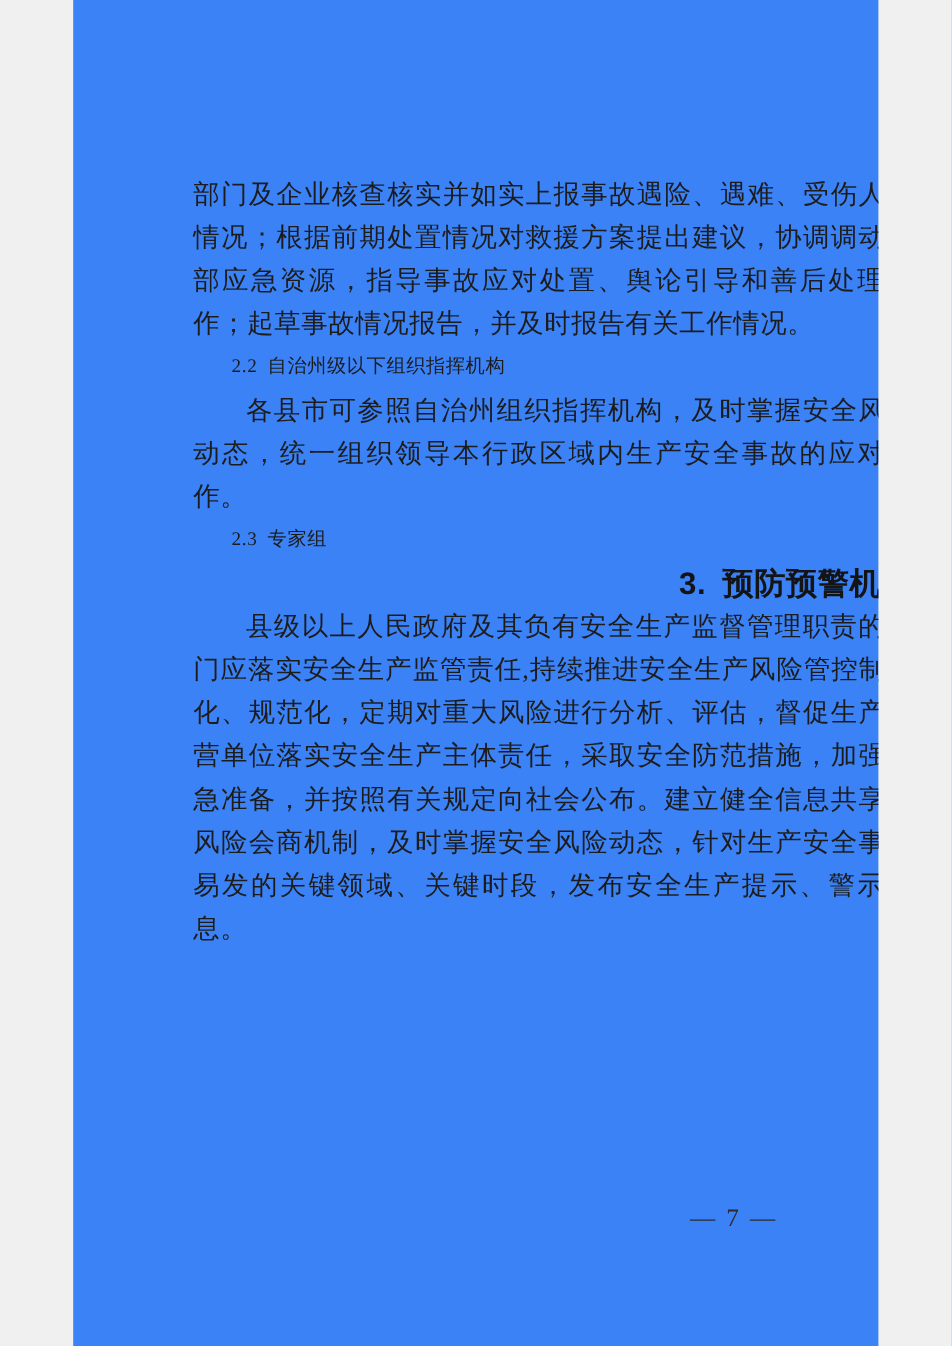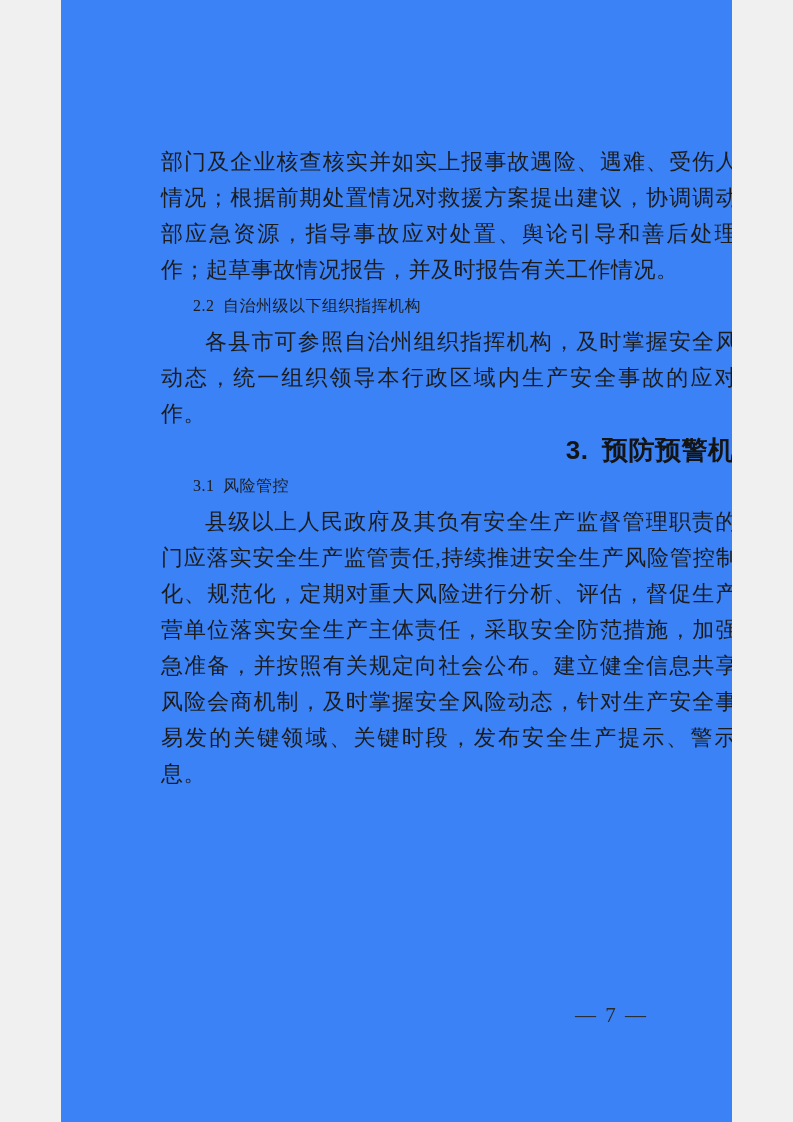--- a/index.html
+++ b/index.html
@@ -71,24 +71,24 @@
 <body>
 
 <div class="page">
   <main class="content">
     <p class="para no-indent">部门及企业核查核实并如实上报事故遇险、遇难、受伤人员情况；根据前期处置情况对救援方案提出建议，协调调动外部应急资源，指导事故应对处置、舆论引导和善后处理工作；起草事故情况报告，并及时报告有关工作情况。</p>
 
     <h3 class="heading-sub">2.2 自治州级以下组织指挥机构</h3>
 
     <p class="para">各县市可参照自治州组织指挥机构，及时掌握安全风险动态，统一组织领导本行政区域内生产安全事故的应对工作。</p>
 
+    <h3 class="heading-sub">2.3 专家组</h3>
 
 
     <h2 class="heading-bold">3. 预防预警机制</h2>
 
-    <h3 class="heading-sub">3.1 风险管控</h3>
 
     <p class="para">县级以上人民政府及其负有安全生产监督管理职责的部门应落实安全生产监管责任,持续推进安全生产风险管控制度化、规范化，定期对重大风险进行分析、评估，督促生产经营单位落实安全生产主体责任，采取安全防范措施，加强应急准备，并按照有关规定向社会公布。建立健全信息共享和风险会商机制，及时掌握安全风险动态，针对生产安全事故易发的关键领域、关键时段，发布安全生产提示、警示信息。</p>
 
   </main>
 
   <footer class="footer">— 7 —</footer>
 </div>
 
 </body></html>

